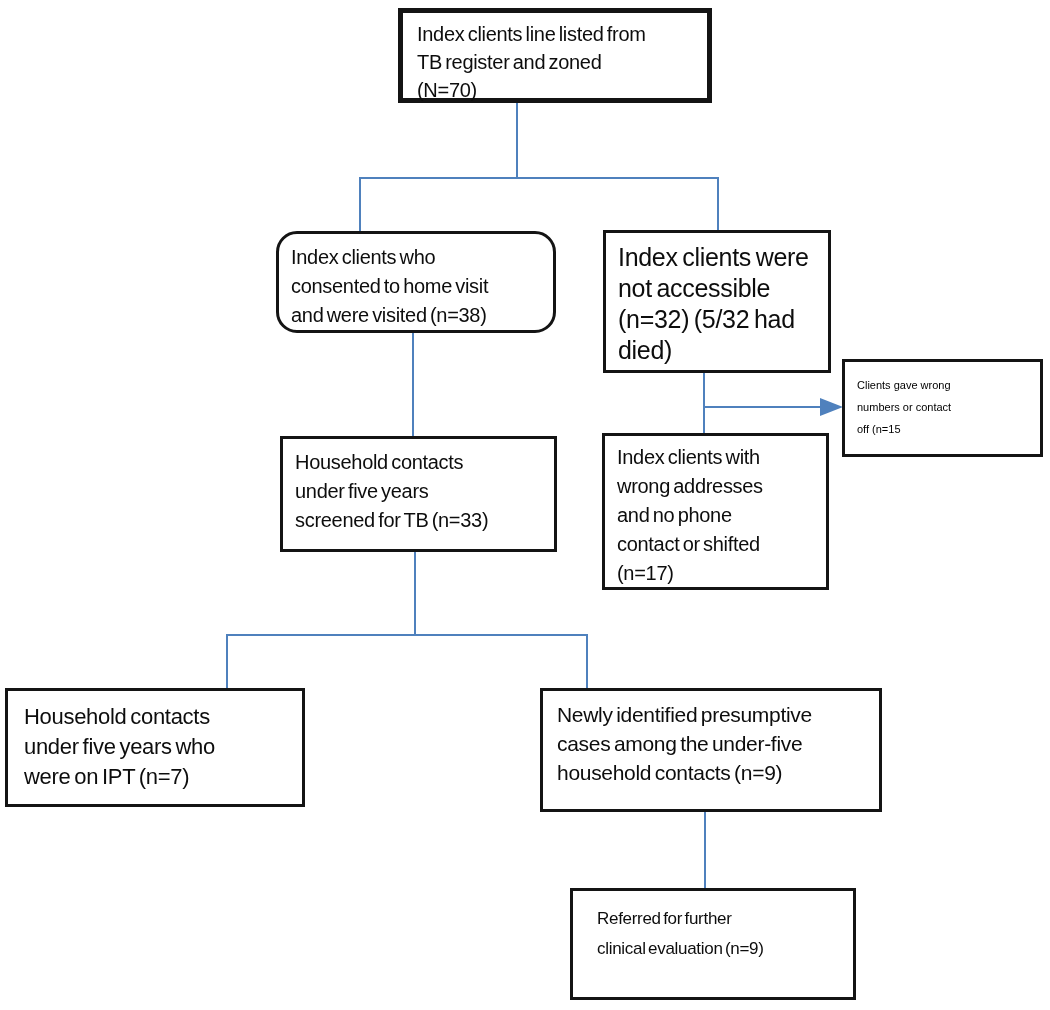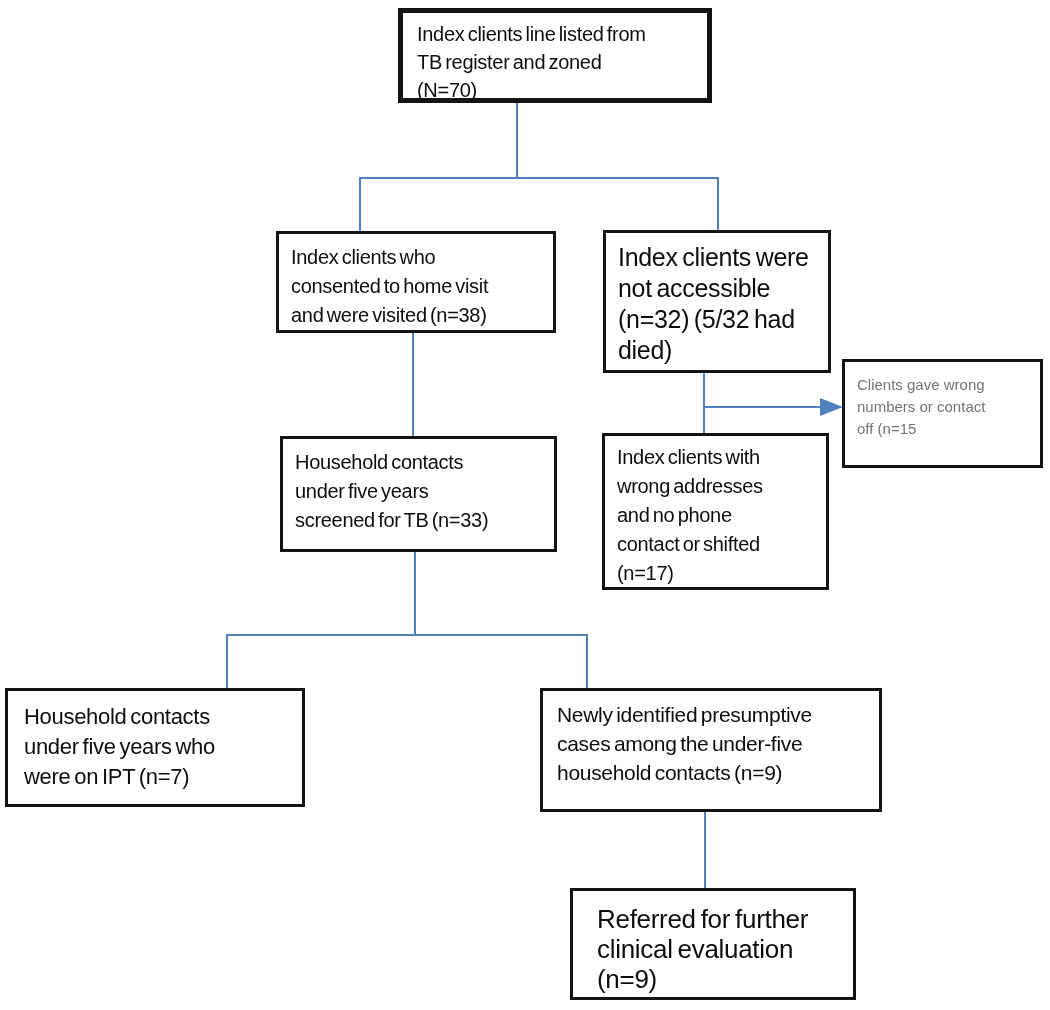--- a/index.html
+++ b/index.html
@@ -23,29 +23,29 @@
     border: 3px solid #141414;
   }
   .node .txt {
     display: block;
     white-space: pre-line;
     letter-spacing: -0.3px;
     word-spacing: -2px;
   }
   
   #node-index-clients   { left: 398px; top: 8px;   width: 314px; height: 95px;  border-width: 5px; padding: 7px 14px 0; font-size: 20px; line-height: 28px; }
-  #node-consented       { left: 276px; top: 231px; width: 280px; height: 102px; padding: 9px 12px 0;  font-size: 20px; line-height: 29px; }
+  #node-consented       { left: 276px; top: 231px; width: 280px; height: 102px; padding: 9px 12px 0;  font-size: 20px; line-height: 29px; border-radius: 21px; }
   #node-not-accessible  { left: 603px; top: 230px; width: 228px; height: 143px; padding: 9px 12px 0;  font-size: 25px; line-height: 31px; }
-  #node-wrong-numbers   { left: 842px; top: 359px; width: 201px; height: 109px; padding: 12px 12px 0; font-size: 15px; line-height: 22px; color: #737373; letter-spacing: 0; }
+  #node-wrong-numbers   { left: 842px; top: 359px; width: 201px; height: 98px; padding: 12px 12px 0; font-size: 11px; line-height: 22px; color: #000000; letter-spacing: 0; }
   #node-wrong-numbers .txt { word-spacing: 0; letter-spacing: 0; }
   #node-screened        { left: 280px; top: 436px; width: 277px; height: 116px; padding: 9px 12px 0;  font-size: 20px; line-height: 29px; }
   #node-wrong-addresses { left: 602px; top: 433px; width: 227px; height: 157px; padding: 7px 12px 0;  font-size: 20px; line-height: 29px; }
   #node-on-ipt          { left: 5px;   top: 688px; width: 300px; height: 119px; padding: 11px 16px 0; font-size: 22px; line-height: 30px; }
   #node-presumptive     { left: 540px; top: 688px; width: 342px; height: 124px; padding: 9px 14px 16px;  font-size: 21px; line-height: 29px; }
-  #node-referred        { left: 570px; top: 888px; width: 286px; height: 112px; padding: 13px 14px 0 24px; font-size: 26px; line-height: 30px; }
+  #node-referred        { left: 570px; top: 888px; width: 286px; height: 112px; padding: 13px 14px 0 24px; font-size: 17px; line-height: 30px; }
 
   
   .line {
     position: absolute;
     background: #4F81BD;
   }
   .vline { width: 2px; }
   .hline { height: 2px; }
 
   #c-top-down        { left: 516px; top: 103px; height: 76px; }

